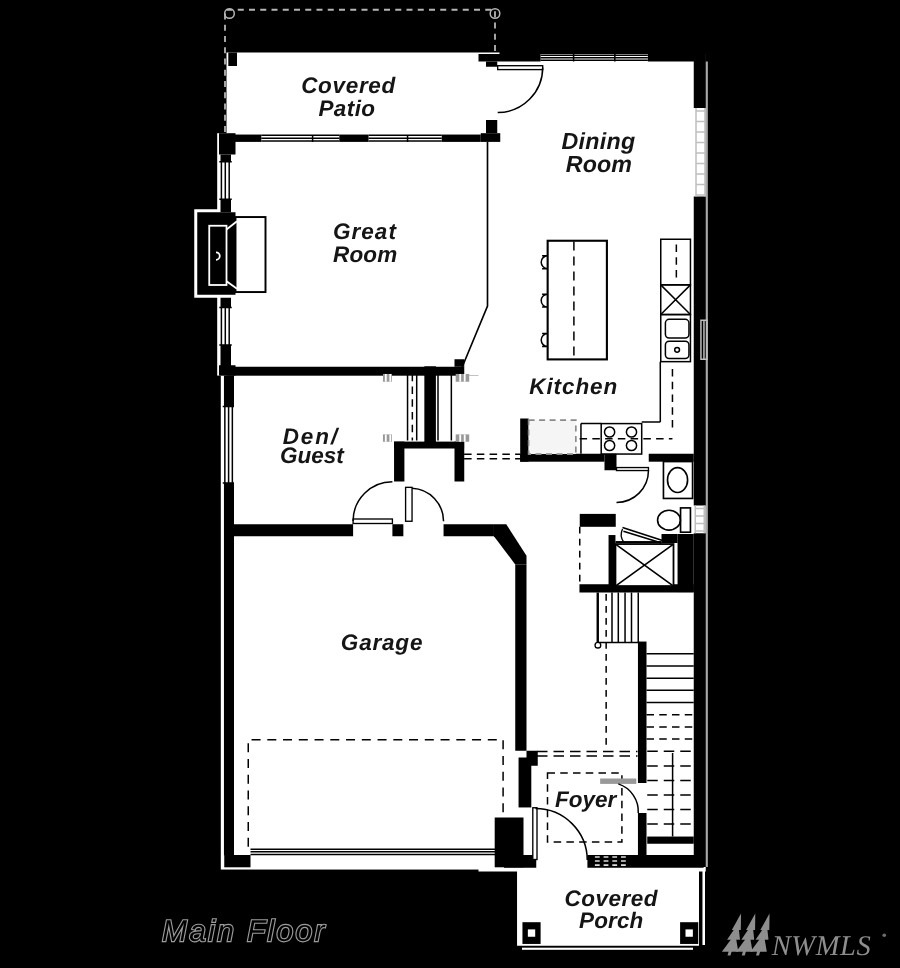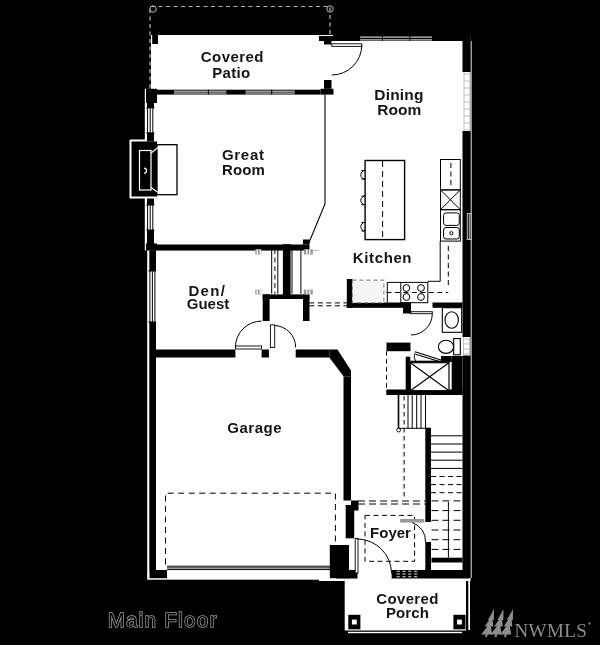--- a/index.html
+++ b/index.html
@@ -1,20 +1,20 @@
 <!DOCTYPE html>
 <html><head><meta charset="utf-8">
 <style>
 html,body{margin:0;padding:0;background:#000;}
 svg{display:block;}
 text{font-family:"Liberation Sans",sans-serif;}
 .lbl{font-weight:bold;fill:#151515;}
 </style></head>
 <body>
-<div style="transform:translateZ(0);">
+<div style="transform:translateZ(0);font-style:italic;">
 <svg width="600" height="645" viewBox="0 0 600 645">
 <rect x="0" y="0" width="600" height="645" fill="#000" fill-opacity="0.999"></rect>
 
 <g fill="#fff" stroke="none">
 <rect x="151" y="35" width="182" height="59.6"></rect>
 <rect x="319" y="36" width="151.5" height="545"></rect>
 <rect x="470.5" y="41" width="1.4" height="537" fill="#a8a8a8"></rect>
 <rect x="144.8" y="88.8" width="185.2" height="161.6"></rect>
 <rect x="147.2" y="250.4" width="182.8" height="329.3"></rect>
 <rect x="129.5" y="139.5" width="28.5" height="59"></rect>

